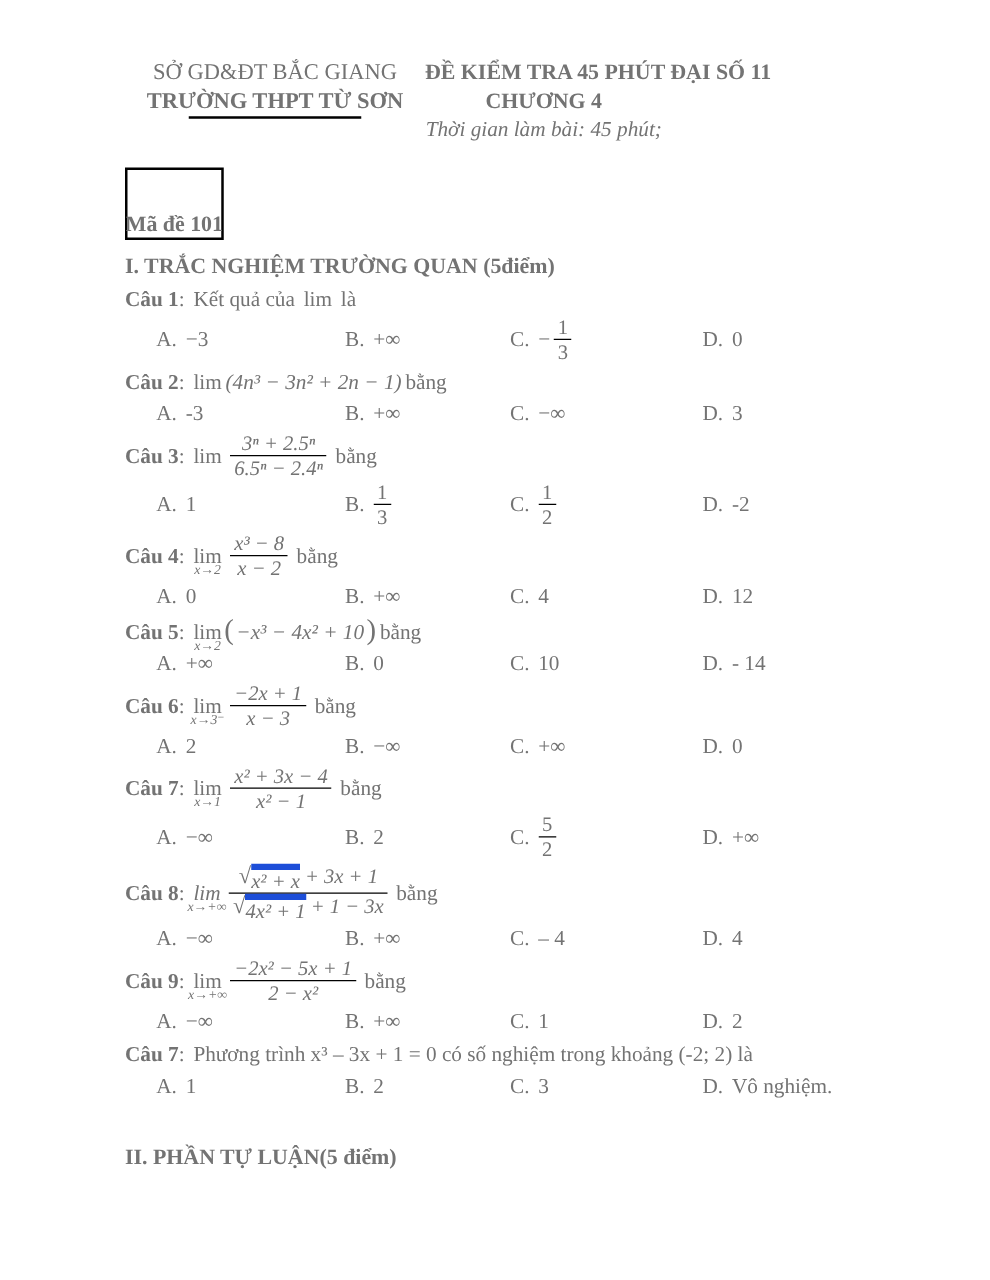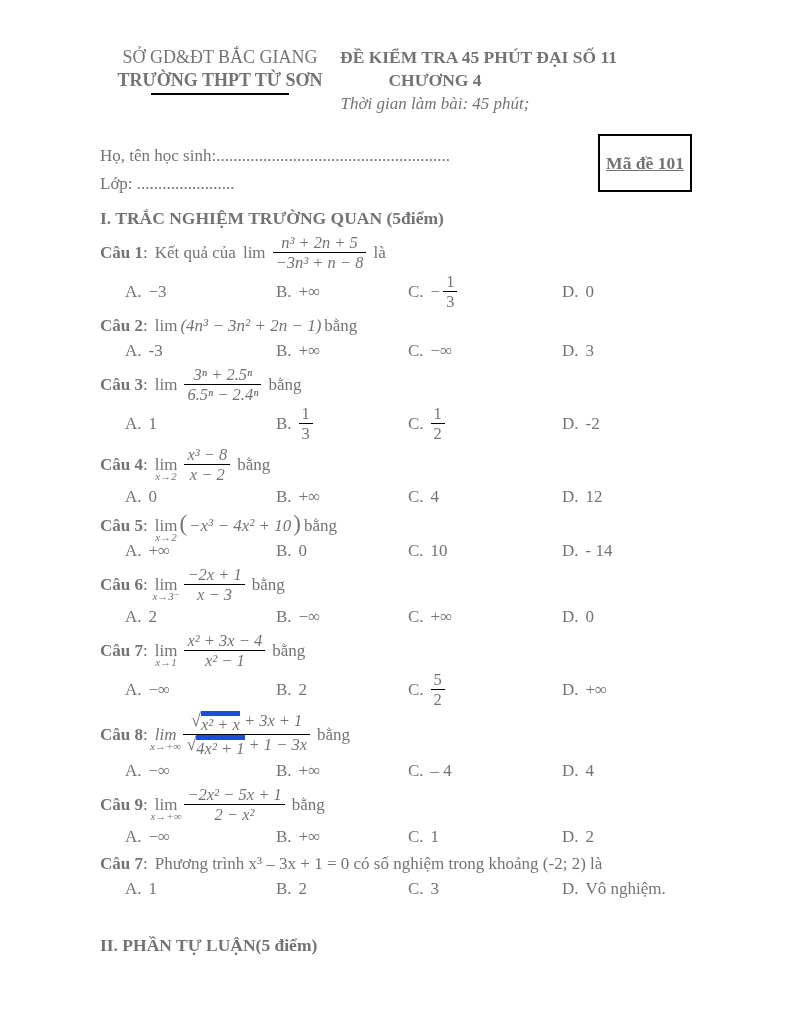--- a/index.html
+++ b/index.html
@@ -17,23 +17,23 @@
   .hdr-l2 { font-size:18px; font-weight:bold; line-height:23px; }
   .hdr-rule { width:138px; border-top:2px solid #000; margin:1px auto 0; }
   .hdr-mid { text-align:center; white-space:nowrap; }
   .hdr-m1 { font-size:17.5px; font-weight:bold; line-height:23px; }
   .hdr-m2 { font-size:17.5px; font-weight:bold; line-height:23px; }
   .hdr-m3 { font-size:17px; font-style:italic; line-height:24px; }
   
   .student { display:flex; align-items:flex-start; margin-top:26px; }
   .student-left { flex:1; }
   .stu-line { line-height:28px; white-space:nowrap; }
-  .code-box { width:94px; height:58px; border:2px solid #000; display:flex;
-              align-items:center; justify-content:center; font-weight:bold;
-              font-size:17.5px; margin-top:-8px; white-space:nowrap;text-decoration:underline; }
+  .code-box { width:79px; height:58px; border:2px solid #000; display:flex;
+              align-items:flex-end; justify-content:center; font-weight:bold;
+              font-size:17.5px; margin-top:-8px; white-space:nowrap; }
   
   .sec-title { font-weight:bold; margin-top:8px; line-height:25px; font-size:17.5px; white-space:nowrap; }
   .sec-title.essay { margin-top:32px; }
   
   .q { margin-top:2px; }
   .q-line { display:flex; align-items:baseline; column-gap:7px; line-height:25px; white-space:nowrap; }
   .q-line.center { align-items:center; }
   .q-head { white-space:nowrap; }
   .q-label { font-weight:bold; }
   .math { font-style:italic; }
@@ -70,40 +70,32 @@
     </div>
     <div class="hdr-mid">
       <div class="hdr-m1">ĐỀ KIỂM TRA 45 PHÚT ĐẠI SỐ 11</div>
       <div class="hdr-m2">CHƯƠNG 4</div>
       <div class="hdr-m3">Thời gian làm bài: 45 phút;</div>
     </div>
     <div></div>
   </div>
 
   <div class="student">
-    <div class="student-left">
-      <div class="stu-line">Họ, tên học sinh:.......................................................</div>
-      <div class="stu-line">Lớp: .......................</div>
-    </div>
     <div class="code-box">
       <span>Mã đề 101</span>
     </div>
   </div>
 
   <div class="sec-title">I. TRẮC NGHIỆM TRƯỜNG QUAN (5điểm)</div>
 
   <div class="q">
     <div class="q-line center">
       <span class="q-head"><span class="q-label">Câu 1</span><span>:</span></span>
       <span>Kết quả của</span>
       <span class="lim"><span class="lim-word">lim</span></span>
-      <span class="frac math">
-          <span class="top">n³ + 2n + 5</span>
-          <span>−3n³ + n − 8</span>
-        </span>
       <span>là</span>
     </div>
     <div class="answers">
       <div class="ans">
           <span>A.</span>
           <span>−3</span>
         </div>
       <div class="ans">
           <span>B.</span>
           <span>+∞</span>

